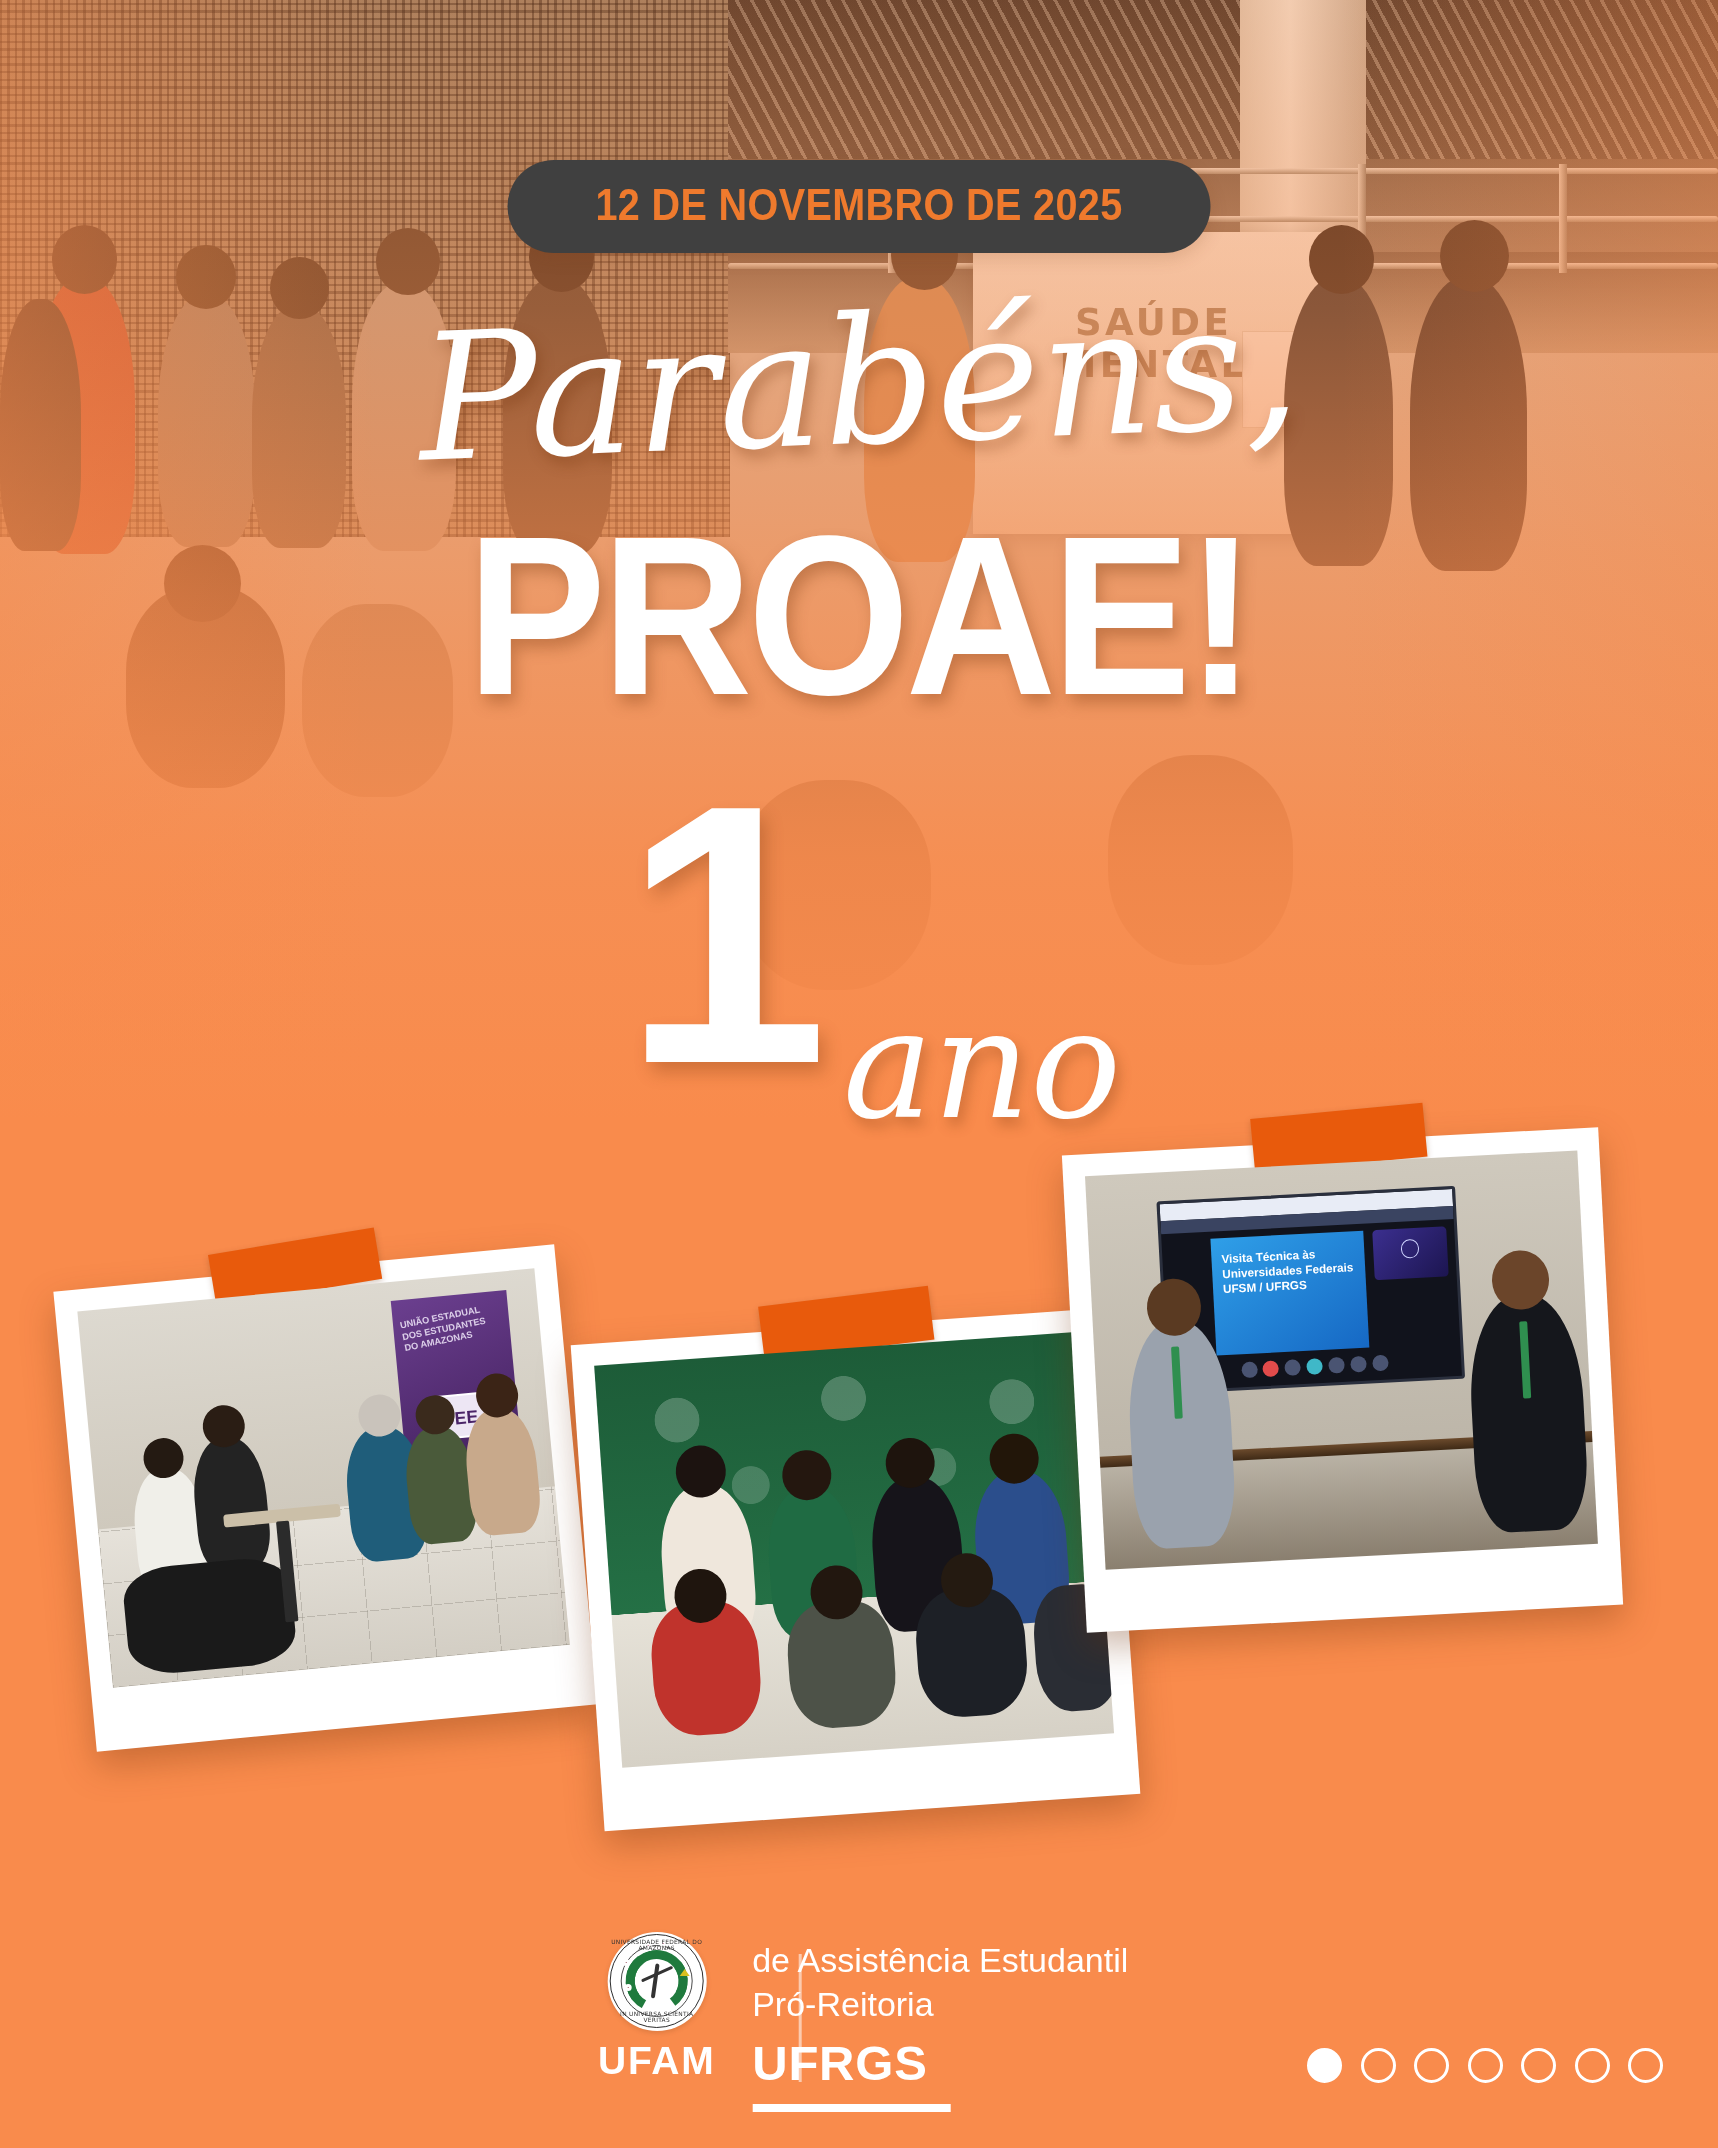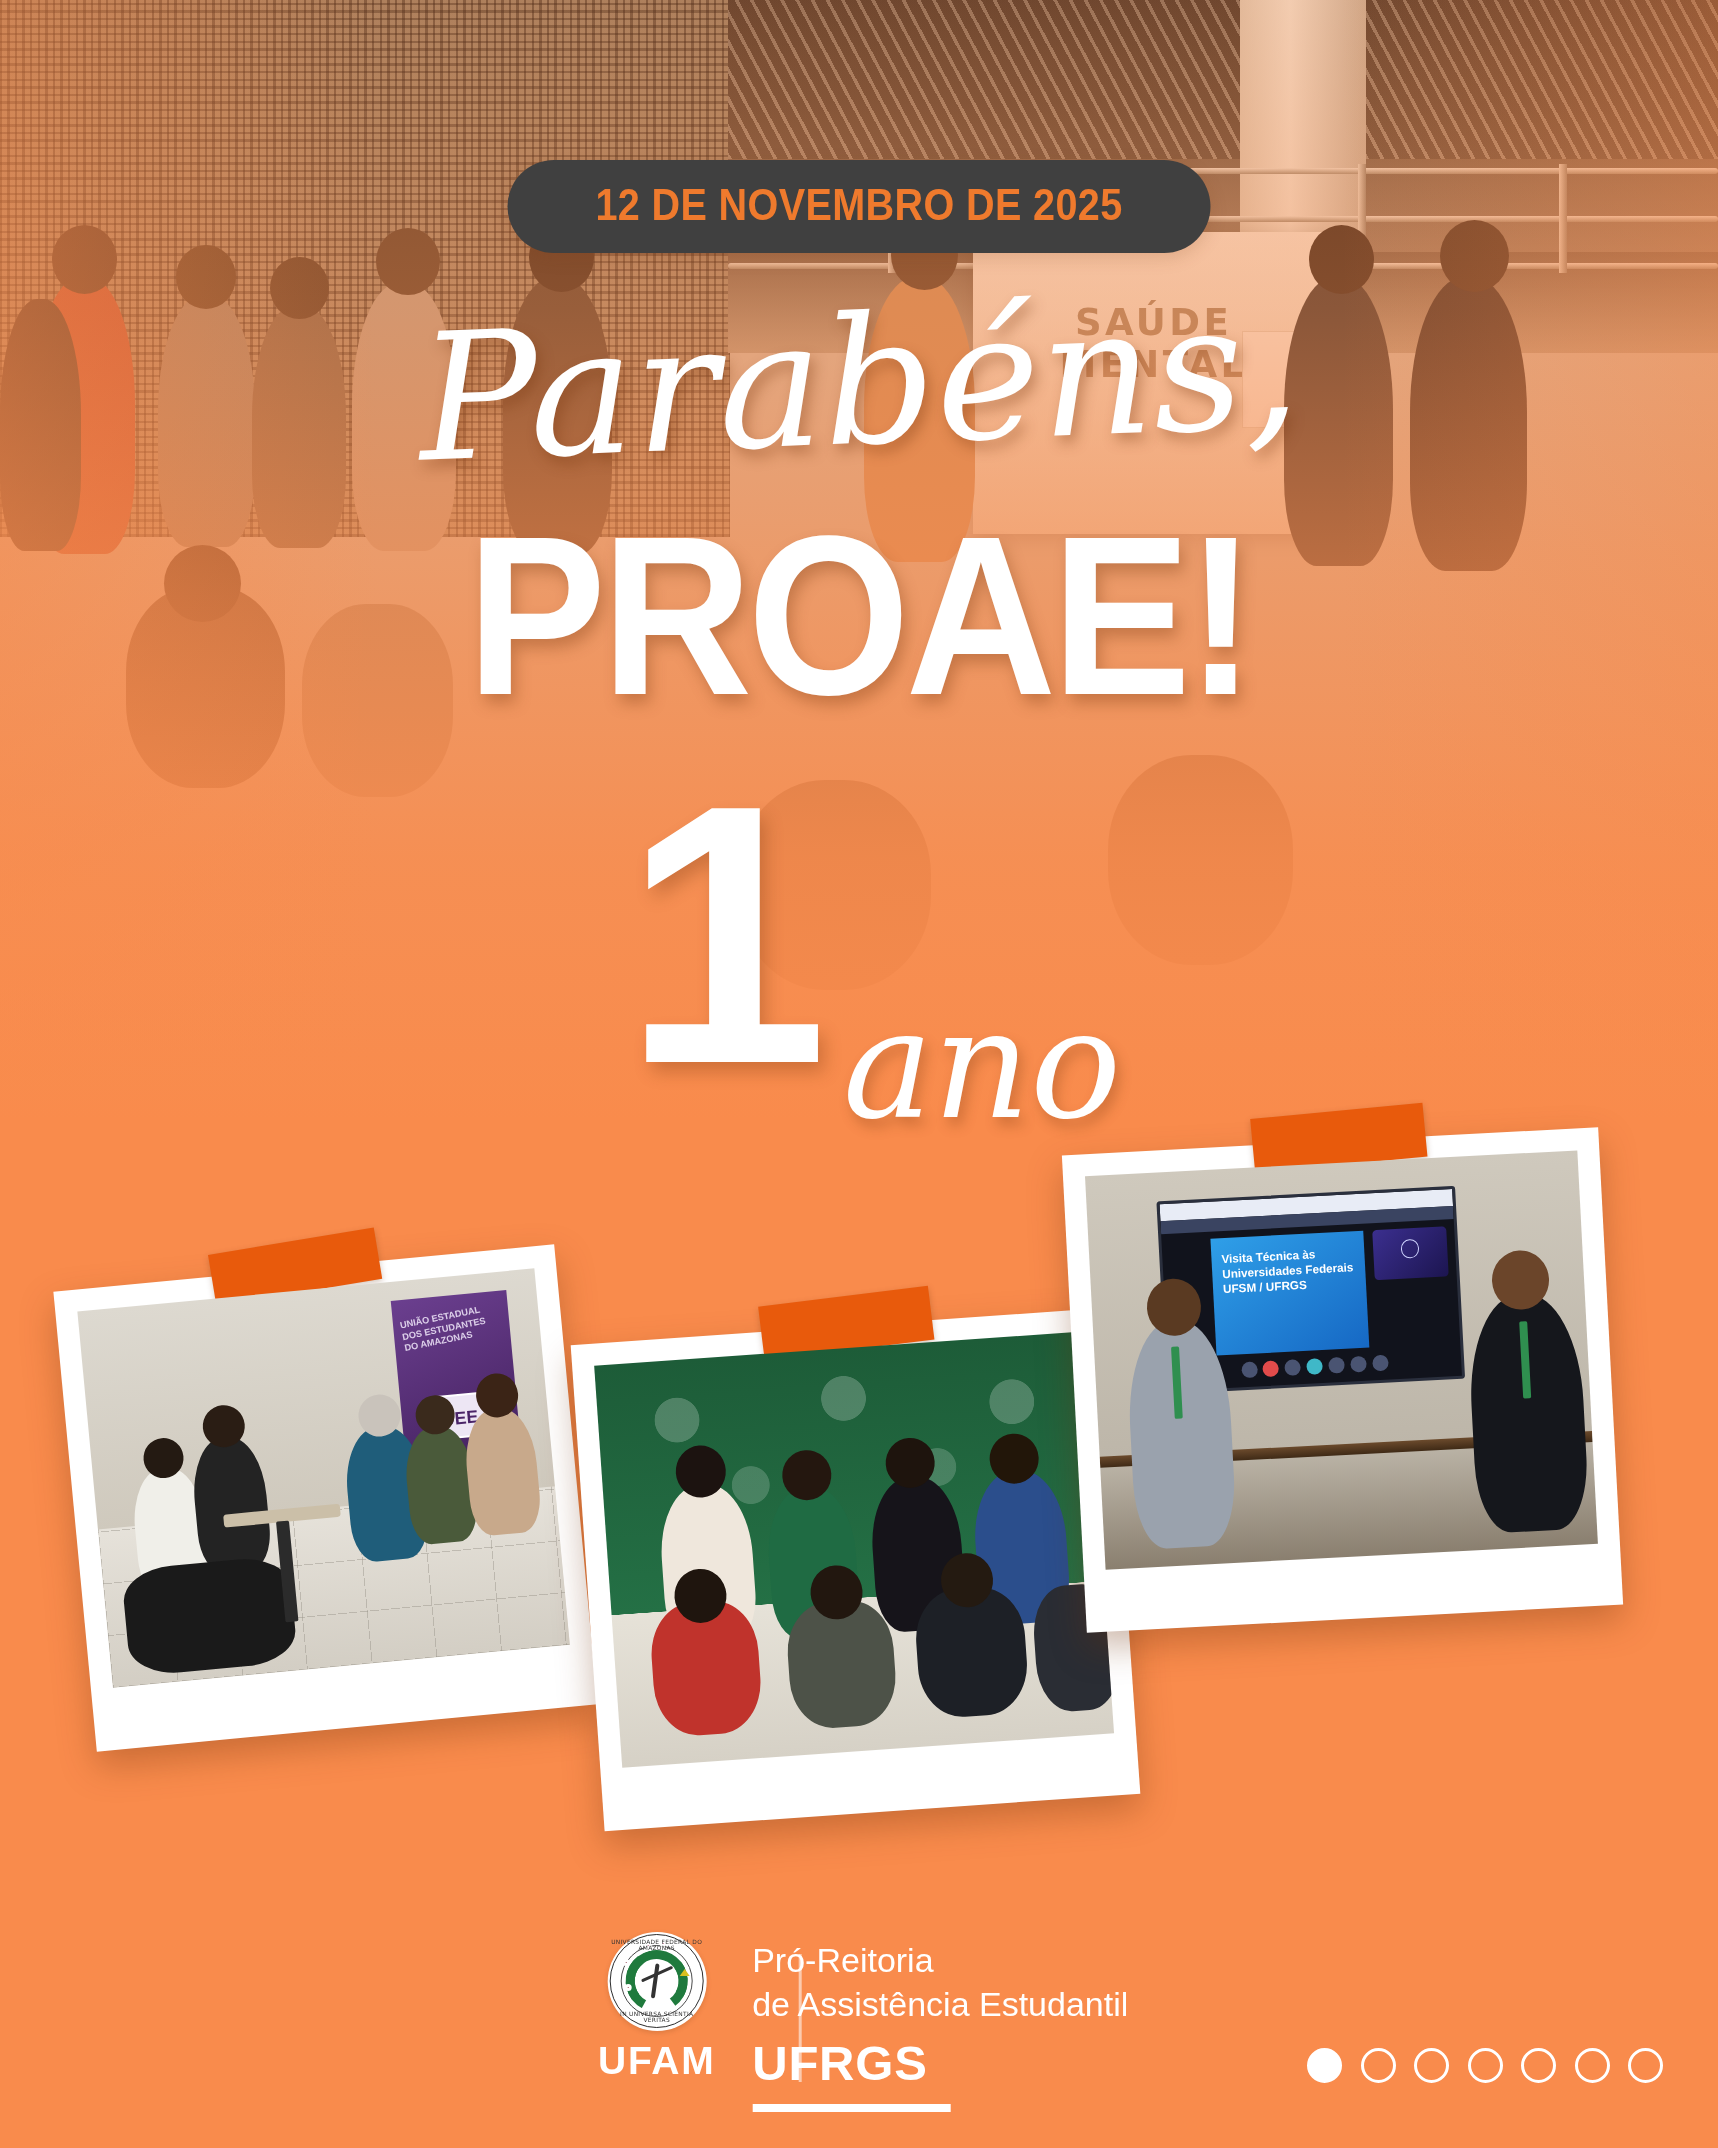--- a/index.html
+++ b/index.html
@@ -496,22 +496,22 @@
           <div class="dot d4"></div>
           <div class="seal-txt-top">UNIVERSIDADE FEDERAL DO AMAZONAS</div>
           <div class="seal-txt-bot">IN UNIVERSA SCIENTIA VERITAS</div>
         </div>
         <div class="ufam-word">UFAM</div>
       </div>
 
       <div class="divider"></div>
 
       <div class="proae-block">
+        <div class="pr-line">de Assistência Estudantil</div>
         <div class="pr-line">Pró-Reitoria</div>
-        <div class="pr-line">de Assistência Estudantil</div>
         <div class="pr-acr">UFRGS</div>
         <div class="pr-rule"></div>
       </div>
     </div>
 
     <div class="dots">
       <span class="dot active"></span>
       <span class="dot"></span>
       <span class="dot"></span>
       <span class="dot"></span>

